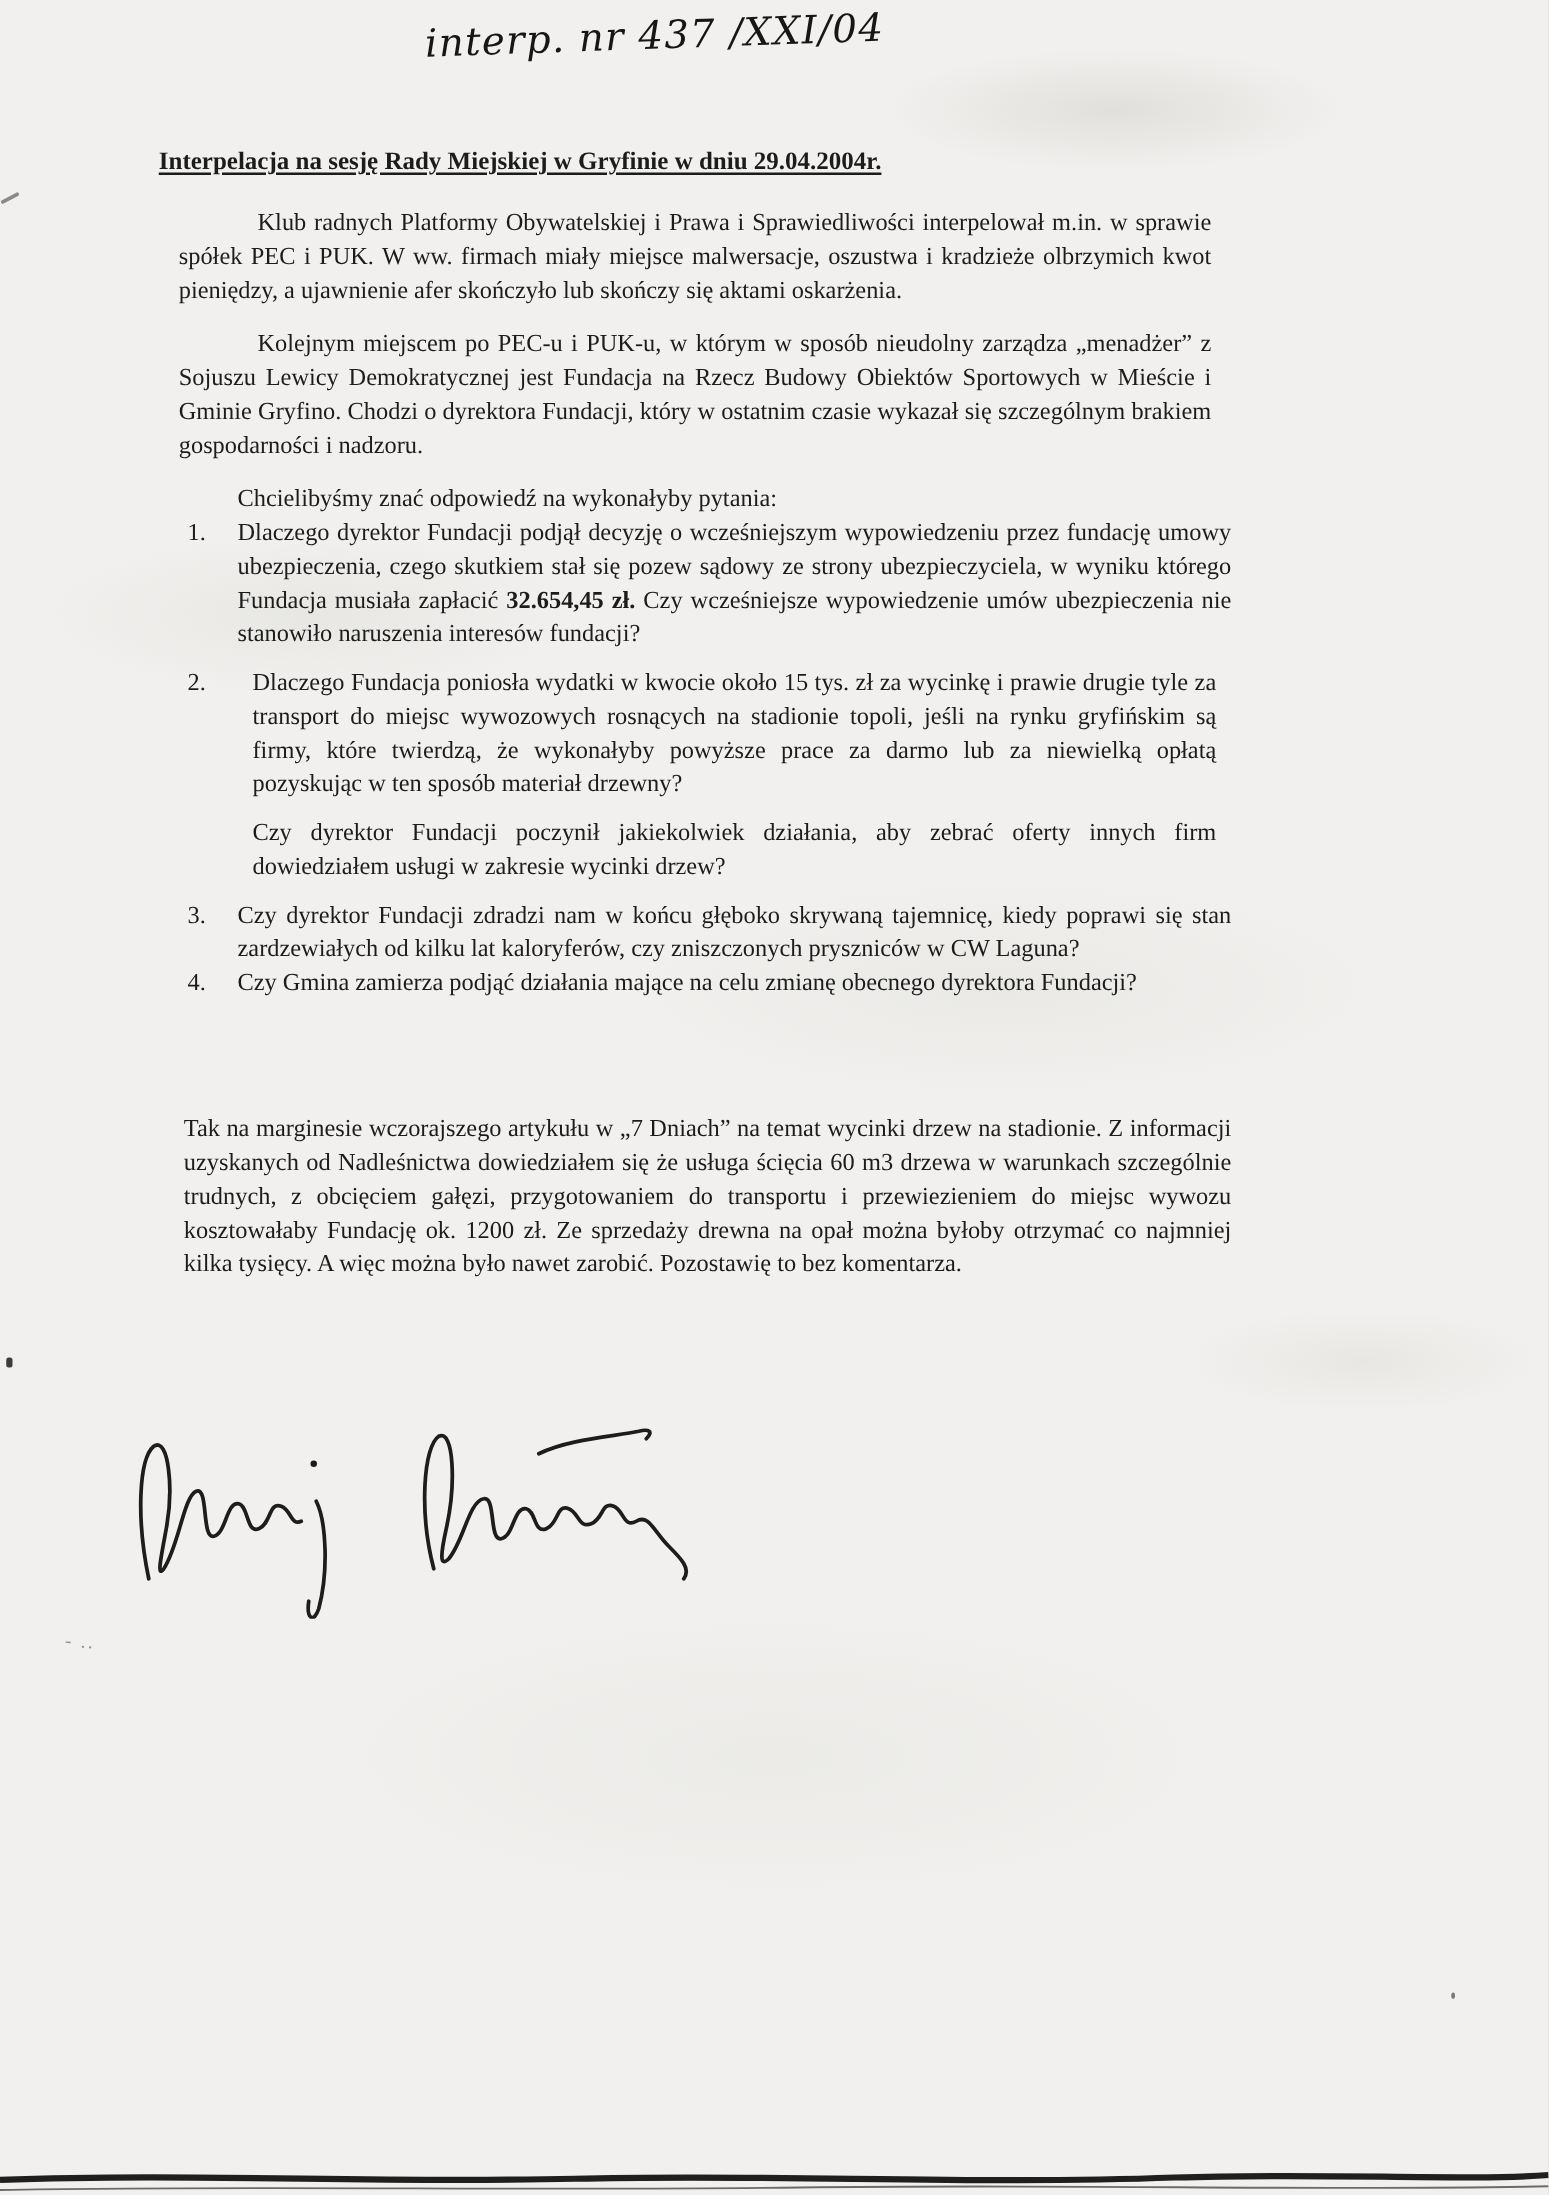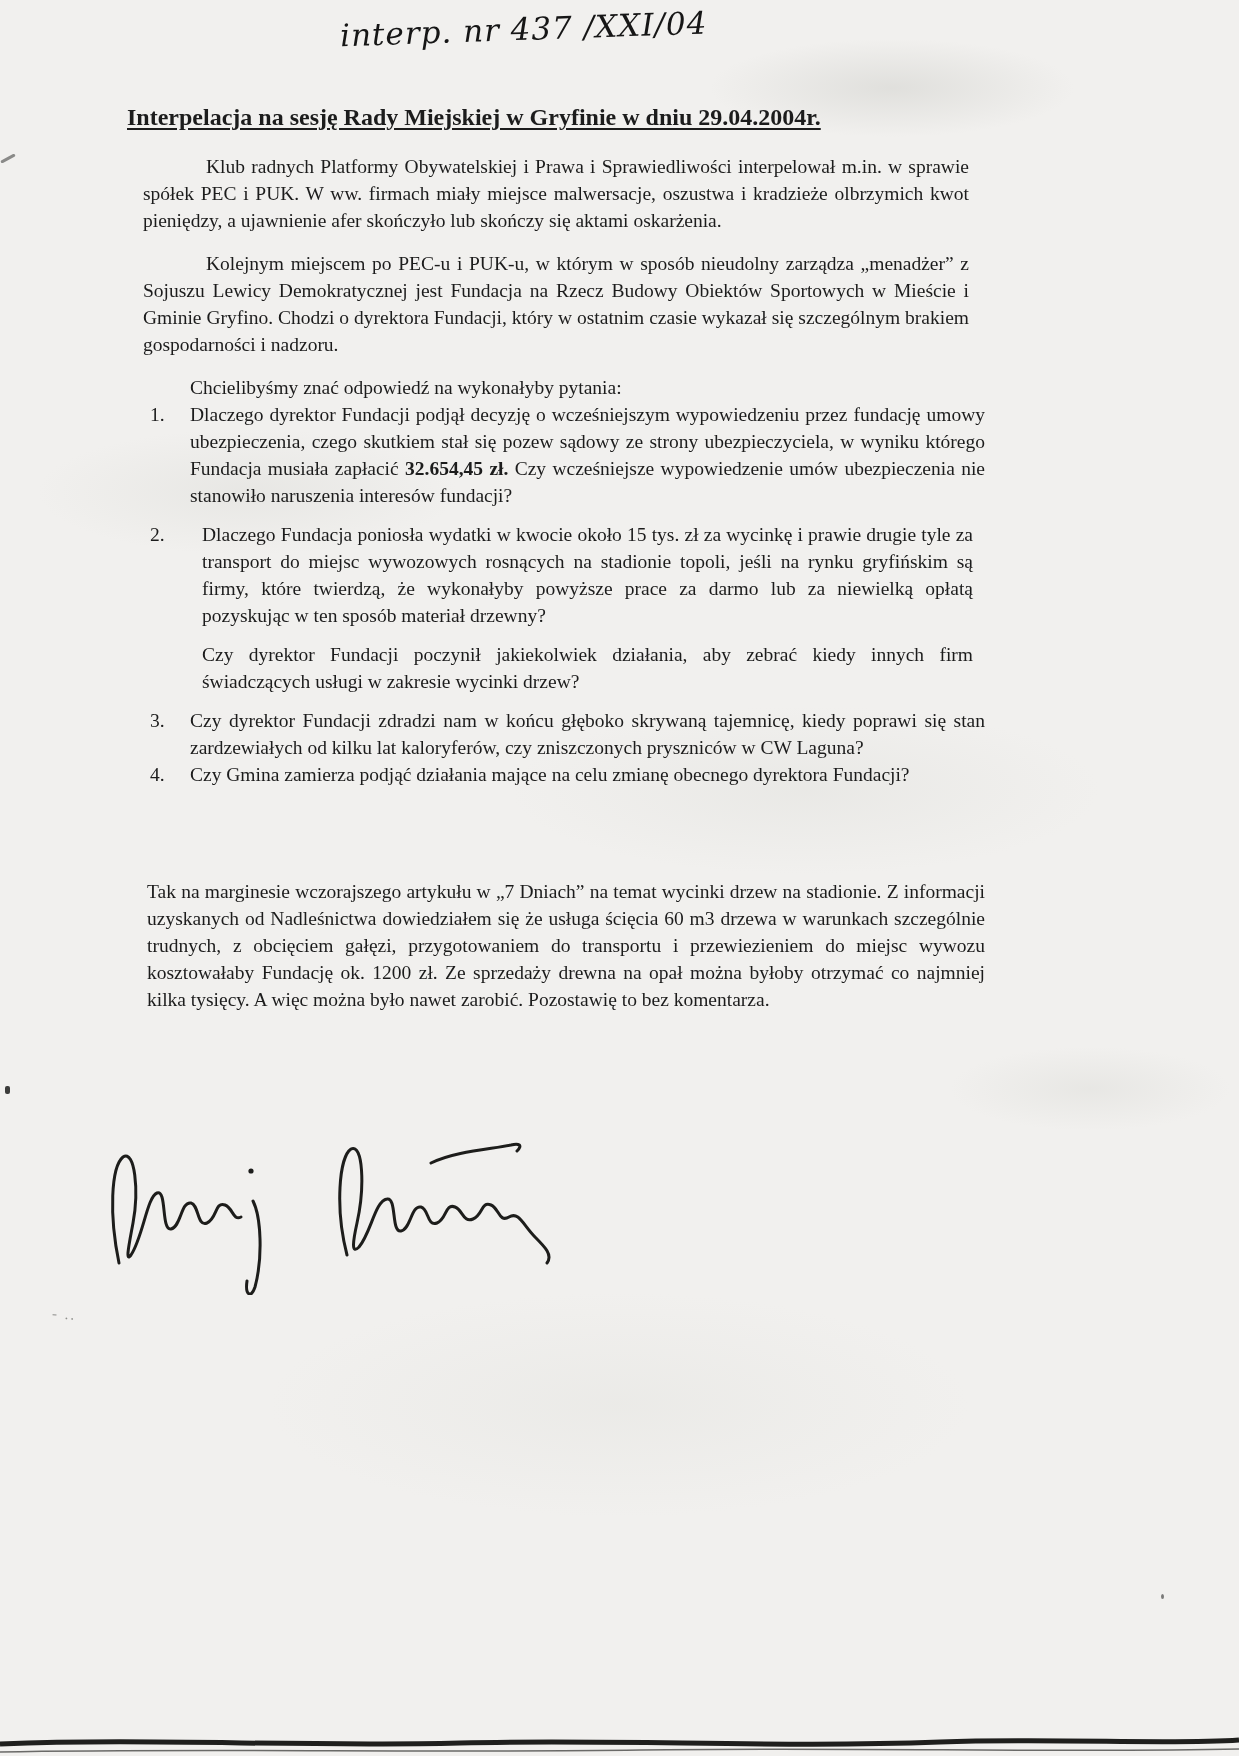--- a/index.html
+++ b/index.html
@@ -27,25 +27,25 @@
     transform:rotate(-2deg);
     color:#161616;
     white-space:nowrap;
   }
   .content{
     position:absolute;left:127px;top:104px;width:858px;
     font-size:19.5px;line-height:27px;text-align:justify;
   }
   .doc-title{
     font-weight:bold;
-    font-size:24px;
+    font-size:20px;
     text-decoration:underline;
     text-underline-offset:3px;
     text-decoration-thickness:2px;
-    margin:0 0 22px 0;
+    margin:12px 0 22px 0;
     text-align:left;
   }
   .para{margin:16px;text-indent:63px;}
   .intro{margin:0;text-indent:63px;}
   .question{position:relative;padding-left:63px;margin:0;}
   .q-num{position:absolute;left:23px;top:0;}
   .q-followup{margin:12px;}
   .closing{margin:90px 0 0 20px;}
   .amount{font-weight:bold;}
   .signature-wrap{position:absolute;left:95px;top:1105px;}
@@ -86,21 +86,21 @@
     <p class="intro">Chcielibyśmy znać odpowiedź na wykonałyby pytania:</p>
 
     <div class="question">
       <span class="q-num">1.</span>
       <span>Dlaczego dyrektor Fundacji podjął decyzję o wcześniejszym wypowiedzeniu przez fundację umowy ubezpieczenia, czego skutkiem stał się pozew sądowy ze strony ubezpieczyciela, w wyniku którego Fundacja musiała zapłacić </span><span class="amount">32.654,45 zł.</span><span> Czy wcześniejsze wypowiedzenie umów ubezpieczenia nie stanowiło naruszenia interesów fundacji?</span>
     </div>
 
     <div class="question">
       <span class="q-num">2.</span>
       <p class="q-followup">Dlaczego Fundacja poniosła wydatki w kwocie około 15 tys. zł za wycinkę i prawie drugie tyle za transport do miejsc wywozowych rosnących na stadionie topoli, jeśli na rynku gryfińskim są firmy, które twierdzą, że wykonałyby powyższe prace za darmo lub za niewielką opłatą pozyskując w ten sposób materiał drzewny?</p>
-      <p class="q-followup">Czy dyrektor Fundacji poczynił jakiekolwiek działania, aby zebrać kiedy innych firm świadczących usługi w zakresie wycinki drzew?</p>
+      <p class="q-followup">Czy dyrektor Fundacji poczynił jakiekolwiek działania, aby zebrać oferty innych firm dowiedziałem usługi w zakresie wycinki drzew?</p>
     </div>
 
     <div class="question">
       <span class="q-num">3.</span>
       <span>Czy dyrektor Fundacji zdradzi nam w końcu głęboko skrywaną tajemnicę, kiedy poprawi się stan zardzewiałych od kilku lat kaloryferów, czy zniszczonych pryszniców w CW Laguna?</span>
     </div>
 
     <div class="question">
       <span class="q-num">4.</span>
       <span>Czy Gmina zamierza podjąć działania mające na celu zmianę obecnego dyrektora Fundacji?</span>

